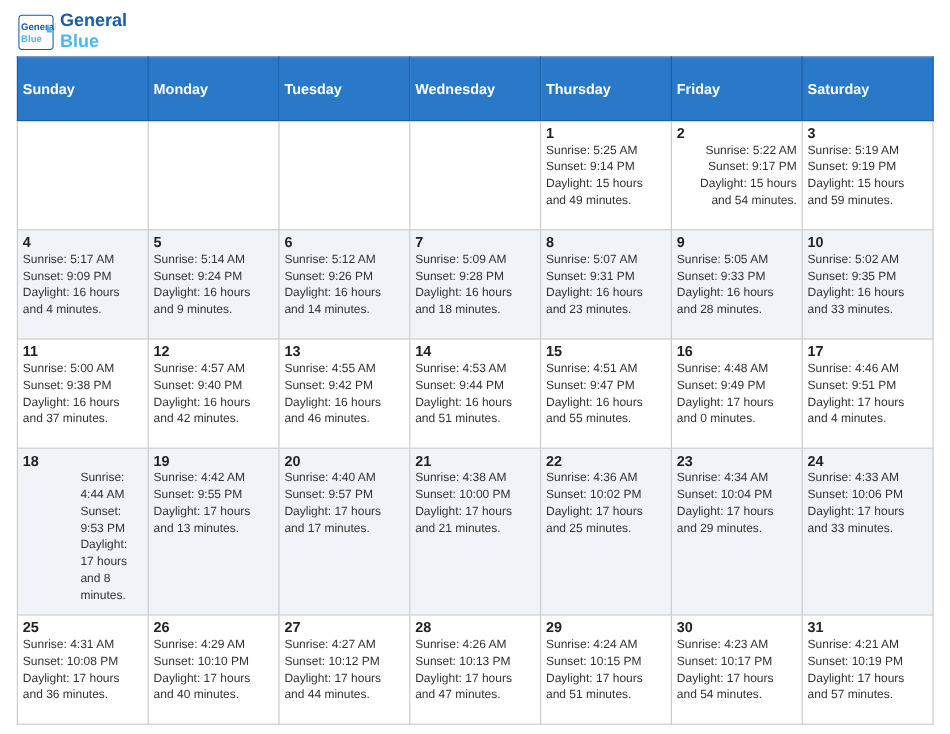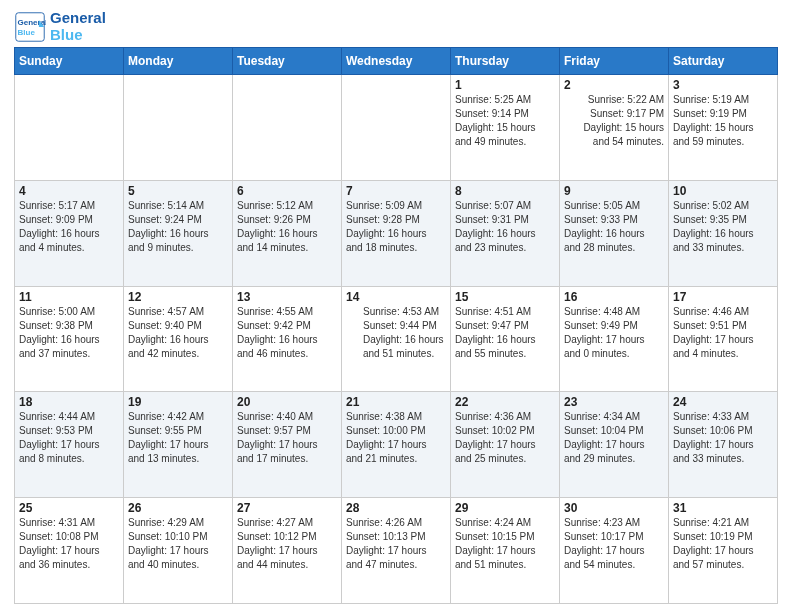--- a/index.html
+++ b/index.html
@@ -63,21 +63,21 @@
     table {
       width: 100%;
       border-collapse: collapse;
       table-layout: fixed;
     }
     thead th {
       background: #2979c8;
       color: #fff;
       font-size: 12px;
       font-weight: bold;
-      padding: 6px 4px;
+      padding: 19px 4px;
       text-align: left;
       border: 1px solid #1a5ca8;
     }
     tbody td {
       vertical-align: top;
       padding: 3px 4px;
       border: 1px solid #ccc;
       font-size: 9.5px;
       color: #222;
       height: 88px;
@@ -232,21 +232,21 @@
           </td>
           <td>
             <span class="day-num">13</span>
             <div class="day-info" style="white-space: pre-line;">Sunrise: 4:55 AM
 Sunset: 9:42 PM
 Daylight: 16 hours
 and 46 minutes.</div>
           </td>
           <td>
             <span class="day-num">14</span>
-            <div class="day-info" style="white-space: pre-line; margin-left: 17px;">Sunrise: 4:53 AM
+            <div class="day-info" style="white-space: pre-line;">Sunrise: 4:53 AM
 Sunset: 9:44 PM
 Daylight: 16 hours
 and 51 minutes.</div>
           </td>
           <td>
             <span class="day-num">15</span>
             <div class="day-info" style="white-space: pre-line;">Sunrise: 4:51 AM
 Sunset: 9:47 PM
 Daylight: 16 hours
 and 55 minutes.</div>
@@ -262,21 +262,21 @@
             <span class="day-num">17</span>
             <div class="day-info" style="white-space: pre-line;">Sunrise: 4:46 AM
 Sunset: 9:51 PM
 Daylight: 17 hours
 and 4 minutes.</div>
           </td>
         </tr>
         <tr>
           <td>
             <span class="day-num">18</span>
-            <div class="day-info" style="white-space: pre-line;">Sunrise: 4:44 AM
+            <div class="day-info" style="white-space: pre-line; margin-left: 48px;">Sunrise: 4:44 AM
 Sunset: 9:53 PM
 Daylight: 17 hours
 and 8 minutes.</div>
           </td>
           <td>
             <span class="day-num">19</span>
             <div class="day-info" style="white-space: pre-line;">Sunrise: 4:42 AM
 Sunset: 9:55 PM
 Daylight: 17 hours
 and 13 minutes.</div>

